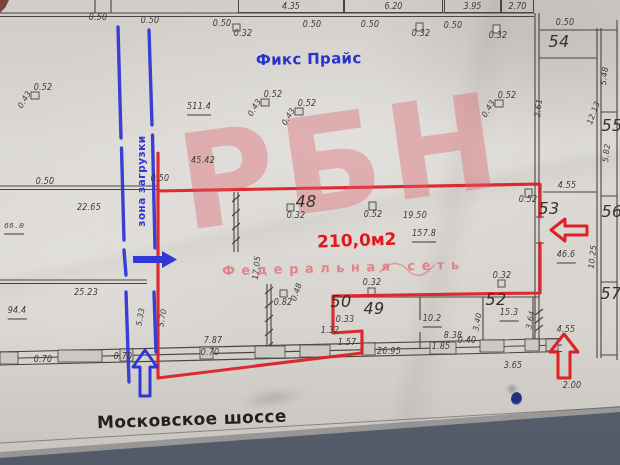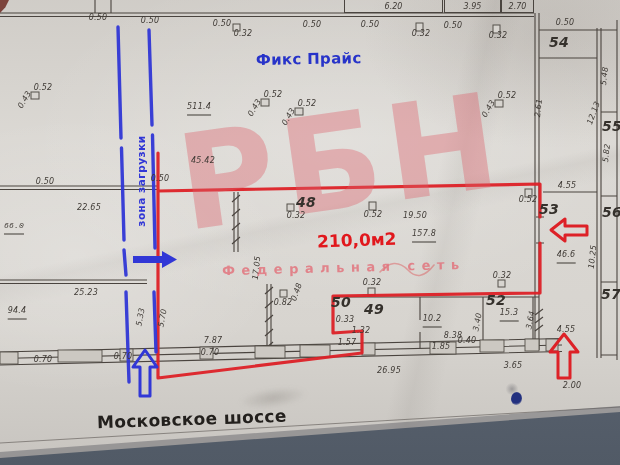--- a/index.html
+++ b/index.html
@@ -12,21 +12,21 @@
       radial-gradient(ellipse 420px 240px at 55% 30%, rgba(255,255,255,.20), transparent 75%),
       linear-gradient(168deg, transparent 46%, rgba(105,99,93,.08) 48%, transparent 52%),
       linear-gradient(102deg, transparent 66%, rgba(105,99,93,.09) 69%, transparent 73%),
       linear-gradient(180deg, rgba(150,144,138,.12), rgba(228,226,222,.25) 30%, rgba(210,207,202,.1) 70%, rgba(140,136,132,.22));
   }
   .plan-svg{position:absolute;left:0;top:0;}
   
   .dims{position:absolute;inset:0;pointer-events:none;}
   .dim{position:absolute;font-style:italic;font-size:8px;line-height:1;color:#3f3a35;
        white-space:nowrap;letter-spacing:.2px;transform:translate(-50%,-50%);}
-  .dim.room{font-size:14px;font-weight:bold;color:#35312c;}
+  .dim.room{font-size:16px;font-weight:normal;color:#35312c;}
   .dim.u{border-bottom:1px solid #3f3a35;padding-bottom:4px;}
   
   .tbox{position:absolute;top:0;height:12px;border:1px solid #4a443f;border-top:none;
         display:flex;align-items:center;justify-content:center;
         font-style:italic;font-size:8px;color:#3f3a35;}
   
   .store-name{position:absolute;left:256px;top:50px;font-size:15px;font-weight:bold;
         color:#2733c9;transform:rotate(-1deg);letter-spacing:.3px;}
   .street-name{position:absolute;left:97px;top:409px;font-size:17px;font-weight:bold;
         color:#23201d;transform:rotate(-2deg);letter-spacing:.3px;}
@@ -131,20 +131,23 @@
       <path d="M149,30 L152,125 M152.5,135 L155,248 M154,292 L156,352"></path>
     </g>
     <g fill="#3137d6" stroke="none">
       <path d="M133,256 H162 V251 L177,259.5 L162,268 V263 H133 Z"></path>
     </g>
     <g stroke="#3137d6" stroke-width="3" fill="none" stroke-linejoin="round">
       <path d="M145,350 L133,367 H140 V396 H150 V367 H157 Z"></path>
     </g>
   </svg>
 
+  <div class="tbox" style="left:238px;width:104px">
+    <span>4.35</span>
+  </div>
   <div class="tbox" style="left:344px;width:97px">
     <span>6.20</span>
   </div>
   <div class="tbox" style="left:444px;width:55px">
     <span>3.95</span>
   </div>
   <div class="tbox" style="left:501px;width:31px">
     <span>2.70</span>
   </div>
 
@@ -190,38 +193,38 @@
       <span class="dim" style="left: 415px; top: 216px; transform: translate(-50%, -50%);">19.50</span>
       <span class="dim u" style="left: 424px; top: 236px; transform: translate(-50%, -50%);">157.8</span>
       <span class="dim" style="left: 257px; top: 268px; transform: translate(-50%, -50%) rotate(-84deg);">17.05</span>
       <span class="dim" style="left: 283px; top: 303px; transform: translate(-50%, -50%);">0.82</span>
       <span class="dim" style="left: 297px; top: 292px; transform: translate(-50%, -50%) rotate(-70deg);">0.48</span>
       <span class="dim" style="left: 372px; top: 283px; transform: translate(-50%, -50%);">0.32</span>
       <span class="dim" style="left: 502px; top: 276px; transform: translate(-50%, -50%);">0.32</span>
       <span class="dim room" style="left: 341px; top: 302px; transform: translate(-50%, -50%);">50</span>
       <span class="dim room" style="left: 374px; top: 309px; transform: translate(-50%, -50%);">49</span>
       <span class="dim" style="left: 345px; top: 320px; transform: translate(-50%, -50%);">0.33</span>
-      <span class="dim" style="left: 361px; top: 331px; transform: translate(-50%, -50%);">1.32</span>
+      <span class="dim" style="left: 330px; top: 331px; transform: translate(-50%, -50%);">1.32</span>
       <span class="dim" style="left: 347px; top: 343px; transform: translate(-50%, -50%);">1.57</span>
       <span class="dim u" style="left: 432px; top: 321px; transform: translate(-50%, -50%);">10.2</span>
       <span class="dim" style="left: 453px; top: 336px; transform: translate(-50%, -50%);">8.38</span>
       <span class="dim" style="left: 441px; top: 347px; transform: translate(-50%, -50%);">1.85</span>
       <span class="dim" style="left: 467px; top: 341px; transform: translate(-50%, -50%);">0.40</span>
       <span class="dim room" style="left: 496px; top: 300px; transform: translate(-50%, -50%);">52</span>
       <span class="dim u" style="left: 509px; top: 315px; transform: translate(-50%, -50%);">15.3</span>
       <span class="dim" style="left: 513px; top: 338px; transform: translate(-50%, -50%); margin-top: 28px;">3.65</span>
       <span class="dim" style="left: 478px; top: 322px; transform: translate(-50%, -50%) rotate(-80deg);">3.40</span>
       <span class="dim" style="left: 531px; top: 320px; transform: translate(-50%, -50%) rotate(-80deg);">3.64</span>
       <span class="dim" style="left: 141px; top: 317px; transform: translate(-50%, -50%) rotate(-80deg);">5.33</span>
       <span class="dim" style="left: 163px; top: 318px; transform: translate(-50%, -50%) rotate(-80deg);">5.70</span>
       <span class="dim" style="left: 213px; top: 341px; transform: translate(-50%, -50%);">7.87</span>
       <span class="dim" style="left: 210px; top: 353px; transform: translate(-50%, -50%);">0.70</span>
       <span class="dim" style="left: 43px; top: 360px; transform: translate(-50%, -50%);">0.70</span>
       <span class="dim" style="left: 123px; top: 357px; transform: translate(-50%, -50%);">0.70</span>
-      <span class="dim" style="left: 389px; top: 371px; transform: translate(-50%, -50%);">26.95</span>
+      <span class="dim" style="left: 389px; top: 352px; transform: translate(-50%, -50%);">26.95</span>
       <span class="dim" style="left: 566px; top: 330px; transform: translate(-50%, -50%);">4.55</span>
       <span class="dim" style="left: 572px; top: 342px; transform: translate(-50%, -50%); margin-top: 44px;">2.00</span>
       <span class="dim room" style="left: 549px; top: 209px; transform: translate(-50%, -50%);">53</span>
       <span class="dim" style="left: 567px; top: 186px; transform: translate(-50%, -50%);">4.55</span>
       <span class="dim u" style="left: 566px; top: 257px; transform: translate(-50%, -50%);">46.6</span>
       <span class="dim" style="left: 593px; top: 257px; transform: translate(-50%, -50%) rotate(-84deg);">10.25</span>
       <span class="dim" style="left: 594px; top: 113px; transform: translate(-50%, -50%) rotate(-70deg);">12.13</span>
       <span class="dim" style="left: 605px; top: 76px; transform: translate(-50%, -50%) rotate(-84deg);">5.48</span>
       <span class="dim" style="left: 607px; top: 153px; transform: translate(-50%, -50%) rotate(-84deg);">5.82</span>
       <span class="dim" style="left: 539px; top: 108px; transform: translate(-50%, -50%) rotate(-84deg);">2.61</span>

